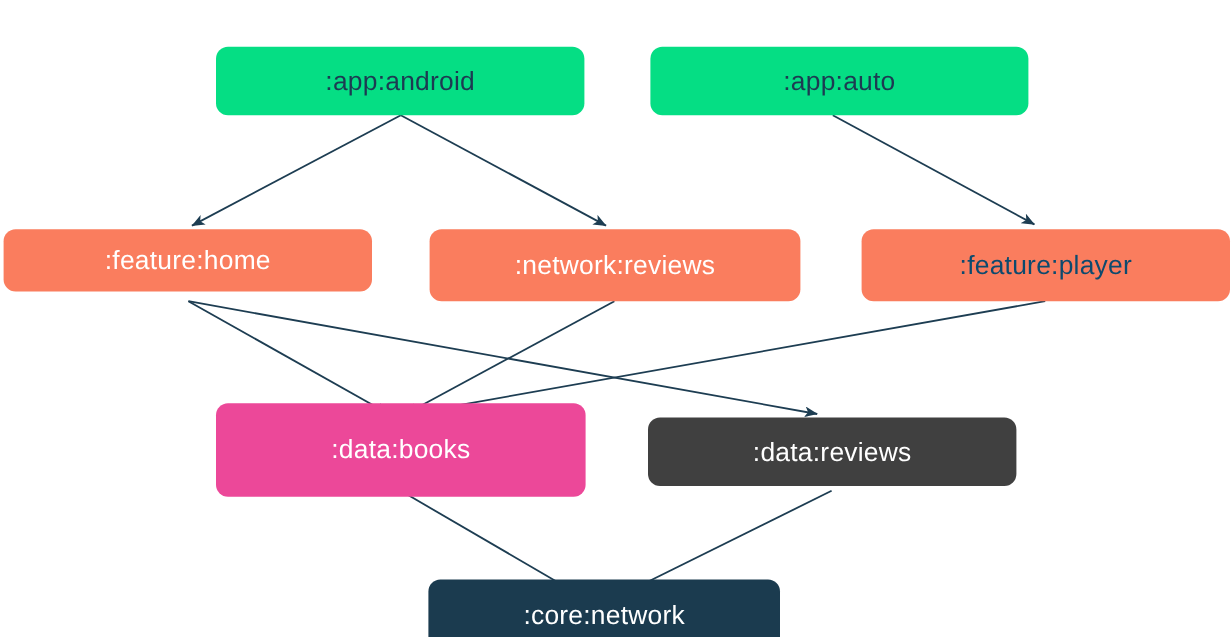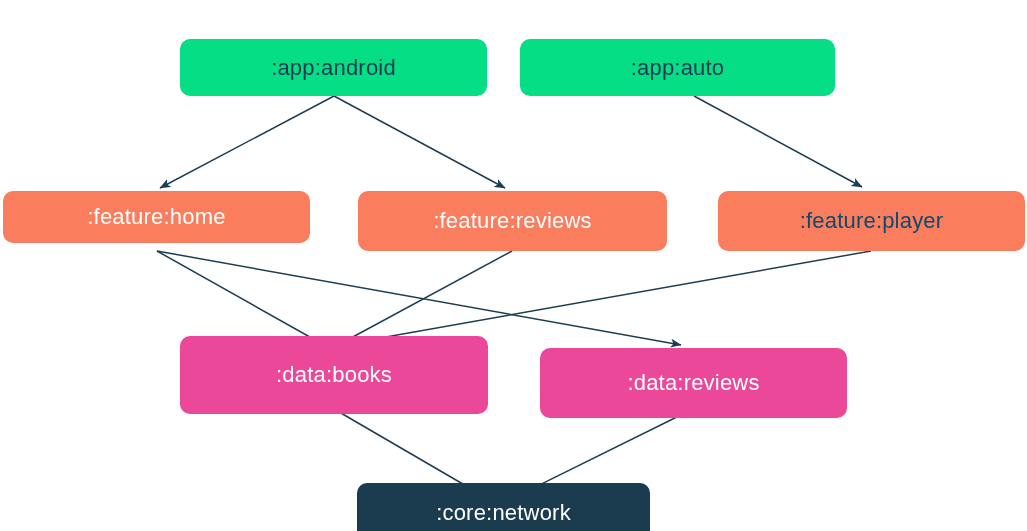--- a/index.html
+++ b/index.html
@@ -53,21 +53,21 @@
         <line x1="157" y1="215" x2="324" y2="309" stroke="#1D3D52" stroke-width="1.5" marker-end="url(#arrowhead)"></line>
         <line x1="157" y1="215" x2="681" y2="309" stroke="#1D3D52" stroke-width="1.5" marker-end="url(#arrowhead)"></line>
         <line x1="512" y1="215" x2="338" y2="309" stroke="#1D3D52" stroke-width="1.5" marker-end="url(#arrowhead)"></line>
         <line x1="871" y1="215" x2="352" y2="307" stroke="#1D3D52" stroke-width="1.5" marker-end="url(#arrowhead)"></line>
         <line x1="334" y1="373" x2="492" y2="465" stroke="#1D3D52" stroke-width="1.5" marker-end="url(#arrowhead)"></line>
         <line x1="693" y1="373" x2="507" y2="465" stroke="#1D3D52" stroke-width="1.5" marker-end="url(#arrowhead)"></line>
       </g>
   </svg>
   <div id="nodes-layer">
       <div class="node" style="left: 180px; top: 3px; width: 307px; height: 57px; background: rgb(5, 222, 132); color: rgb(29, 58, 82);">:app:android</div>
-      <div class="node" style="left: 520px; top: 3px; width: 315px; height: 57px; background: rgb(5, 222, 132); color: rgb(29, 58, 82);">:app:auto</div>
+      <div class="node" style="left: 542px; top: 3px; width: 315px; height: 57px; background: rgb(5, 222, 132); color: rgb(29, 58, 82);">:app:auto</div>
       <div class="node" style="left: 3px; top: 155px; width: 307px; height: 52px; background: rgb(250, 125, 94); color: rgb(255, 255, 255);">:feature:home</div>
-      <div class="node" style="left: 358px; top: 155px; width: 309px; height: 60px; background: rgb(250, 125, 94); color: rgb(255, 255, 255);">:feature:reviews</div>
+      <div class="node" style="left: 358px; top: 155px; width: 309px; height: 60px; background: rgb(250, 125, 94); color: rgb(255, 255, 255);">:network:reviews</div>
       <div class="node" style="left: 718px; top: 155px; width: 307px; height: 60px; background: rgb(250, 125, 94); color: #0c4a6e;">:feature:player</div>
       <div class="node" style="left: 180px; top: 300px; width: 308px; height: 78px; background: #ec4899; color: rgb(255, 255, 255);">:data:books</div>
-      <div class="node" style="left: 540px; top: 312px; width: 307px; height: 70px; background: #ec4899; color: rgb(255, 255, 255);">:data:reviews</div>
+      <div class="node" style="left: 540px; top: 312px; width: 307px; height: 57px; background: #404040; color: rgb(255, 255, 255);">:data:reviews</div>
       <div class="node" style="left: 357px; top: 447px; width: 293px; height: 59px; background: rgb(27, 59, 79); color: rgb(255, 255, 255);">:core:network</div>
     </div>
 </div>
 
 </body></html>

